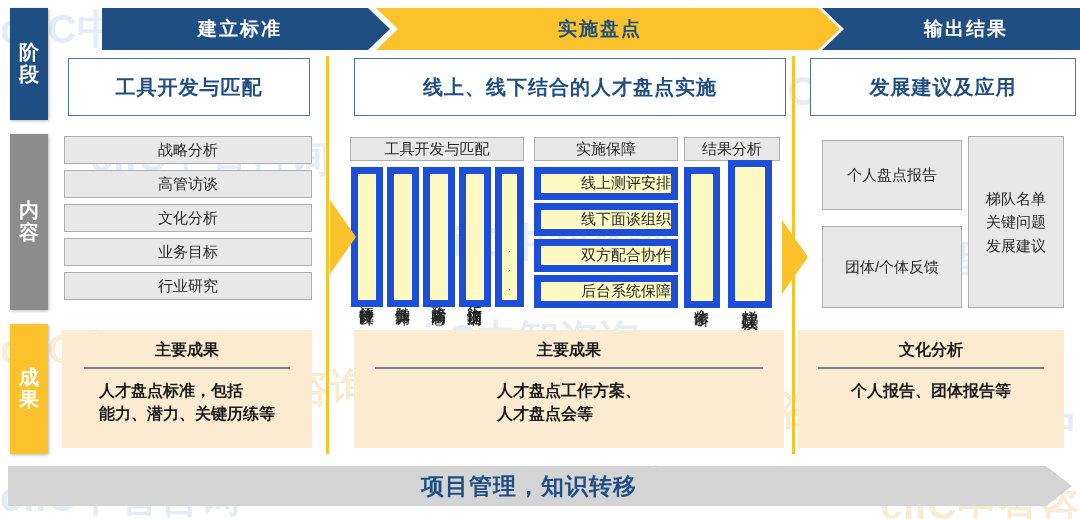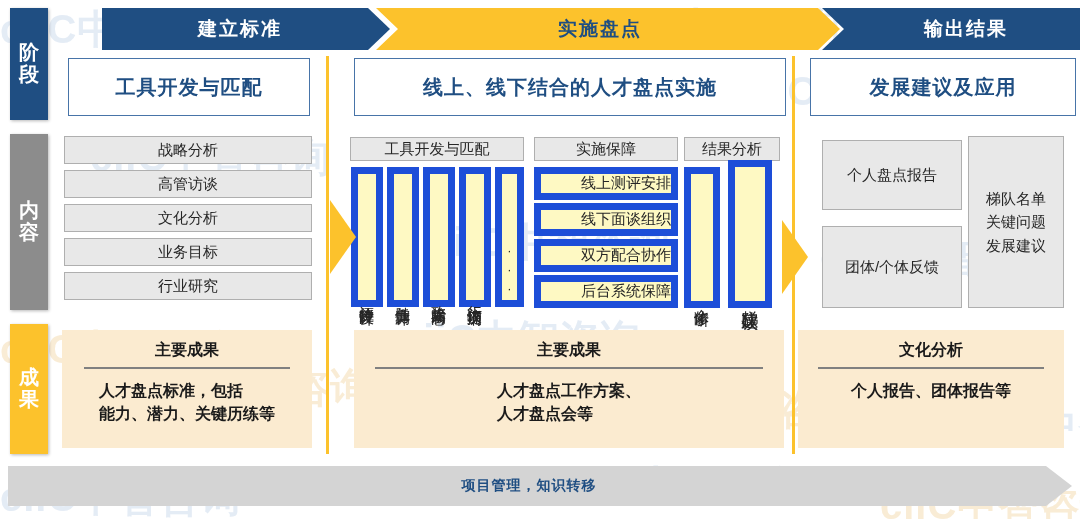--- a/index.html
+++ b/index.html
@@ -243,21 +243,21 @@
     top: 466px;
     width: 1064px;
     height: 40px;
     background: #D4D4D4;
     clip-path: polygon(0 0, calc(100% - 26px) 0, 100% 50%, calc(100% - 26px) 100%, 0 100%);
     display: flex;
     align-items: center;
     justify-content: center;
     color: #1F4E82;
     font-weight: bold;
-    font-size: 14px;
+    font-size: 23px;
     letter-spacing: 1px;
     padding-right: 22px;
     box-sizing: border-box;
   }
 </style>
 </head>
 <body>
 
 <div class="wm-layer" id="wm-layer">
     <div class="wm" style="left: 0px; top: 2px; font-size: 40px;">ciiC中智咨询</div>

